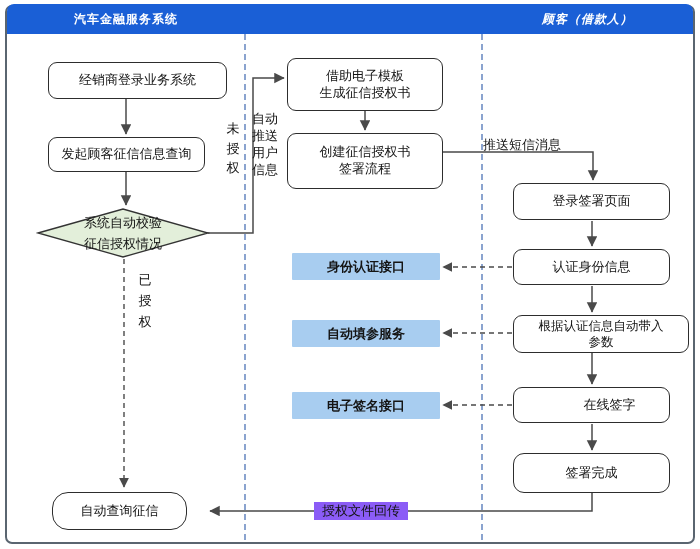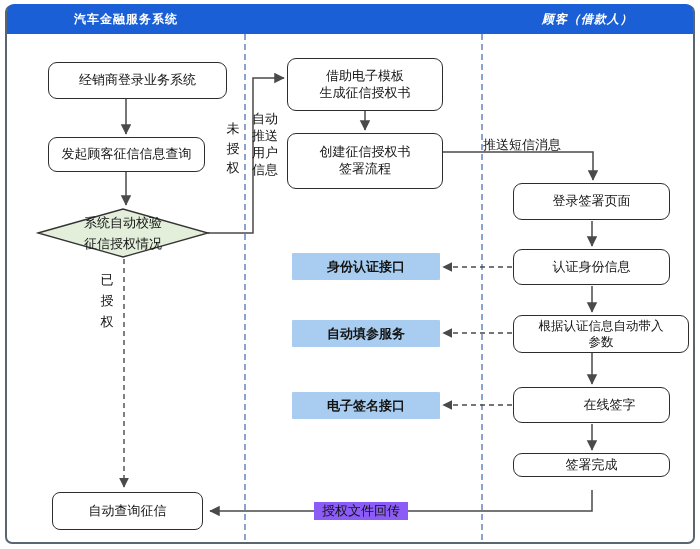--- a/index.html
+++ b/index.html
@@ -27,21 +27,21 @@
         border-radius:9px;display:flex;align-items:center;justify-content:center;
         text-align:center;font-size:13px;color:var(--text);white-space:pre-line;line-height:1.3;}
   .service{position:absolute;z-index:2;background:var(--service-fill);border:none;
         border-radius:1px;display:flex;align-items:center;justify-content:center;
         font-size:13px;font-weight:bold;color:var(--text);}
   .dtext{position:absolute;z-index:2;width:140px;text-align:center;font-size:13px;
         color:var(--text);white-space:pre-line;line-height:1.6;}
   .elabel{position:absolute;z-index:3;font-size:13px;color:var(--text);}
   .vlabel{width:14px;word-break:break-all;line-height:1.5;text-align:center;}
   .vlabel.wide{width:27px;line-height:1.32;text-align:left;}
-  .vlabel.loose{line-height:1.62;}
+  .vlabel.loose{line-height:1.62;margin-left:38px;}
   .onwire{background:#8b5cf6;padding:0 8px;}
 </style>
 </head>
 <body>
 
 <div class="stage">
   <div class="frame"></div>
 
   <div class="header">
     <span class="lane-title lt1">汽车金融服务系统</span>
@@ -79,35 +79,35 @@
       <line class="dash" x1="124" y1="259" x2="124" y2="487" marker-end="url(#arrow)"></line>
     </g>
 
     <polygon class="diamond" points="38,233 123,209 208,233 123,257"></polygon>
   </svg>
 
   <div class="node" style="left:48px;top:62px;width:179px;height:37px;">经销商登录业务系统</div>
   <div class="node" style="left:48px;top:137px;width:157px;height:35px;">发起顾客征信信息查询</div>
   <div class="dtext" style="left:53px;top:213px;">系统自动校验
 征信授权情况</div>
-  <div class="node" style="left:52px;top:492px;width:151px;height:38px;border-radius:8px;">自动查询征信</div>
+  <div class="node" style="left:52px;top:492px;width:135px;height:38px;border-radius:16px;">自动查询征信</div>
 
   <div class="node" style="left:287px;top:58px;width:156px;height:53px;">借助电子模板
 生成征信授权书</div>
   <div class="node" style="left:287px;top:133px;width:156px;height:56px;">创建征信授权书
 签署流程</div>
   <div class="service" style="left:292px;top:253px;width:148px;height:27px;">身份认证接口</div>
   <div class="service" style="left:292px;top:320px;width:148px;height:27px;">自动填参服务</div>
   <div class="service" style="left:292px;top:392px;width:148px;height:27px;">电子签名接口</div>
 
   <div class="node" style="left:513px;top:249px;width:157px;height:36px;">认证身份信息</div>
   <div class="node" style="left:513px;top:183px;width:157px;height:37px;">登录签署页面</div>
   <div class="node" style="left:513px;top:315px;width:176px;height:38px;font-size:12.5px;">根据认证信息自动带入
 参数</div>
   <div class="node" style="left:513px;top:387px;width:157px;height:36px;padding-left:36px;">在线签字</div>
-  <div class="node" style="left:513px;top:453px;width:157px;height:24px;">签署完成</div>
+  <div class="node" style="left:513px;top:453px;width:157px;height:40px;border-radius:11px;">签署完成</div>
 
   <div class="elabel vlabel" style="left:226px;top:119px;">未授权</div>
   <div class="elabel vlabel wide" style="left:252px;top:110px;">自动推送用户信息</div>
   <div class="elabel vlabel loose" style="left:100px;top:269px;">已授权</div>
   <div class="elabel" style="left:483px;top:136px;">推送短信消息</div>
   <div class="elabel onwire" style="left:314px;top:502px;">授权文件回传</div>
 </div>
 
 </body></html>

